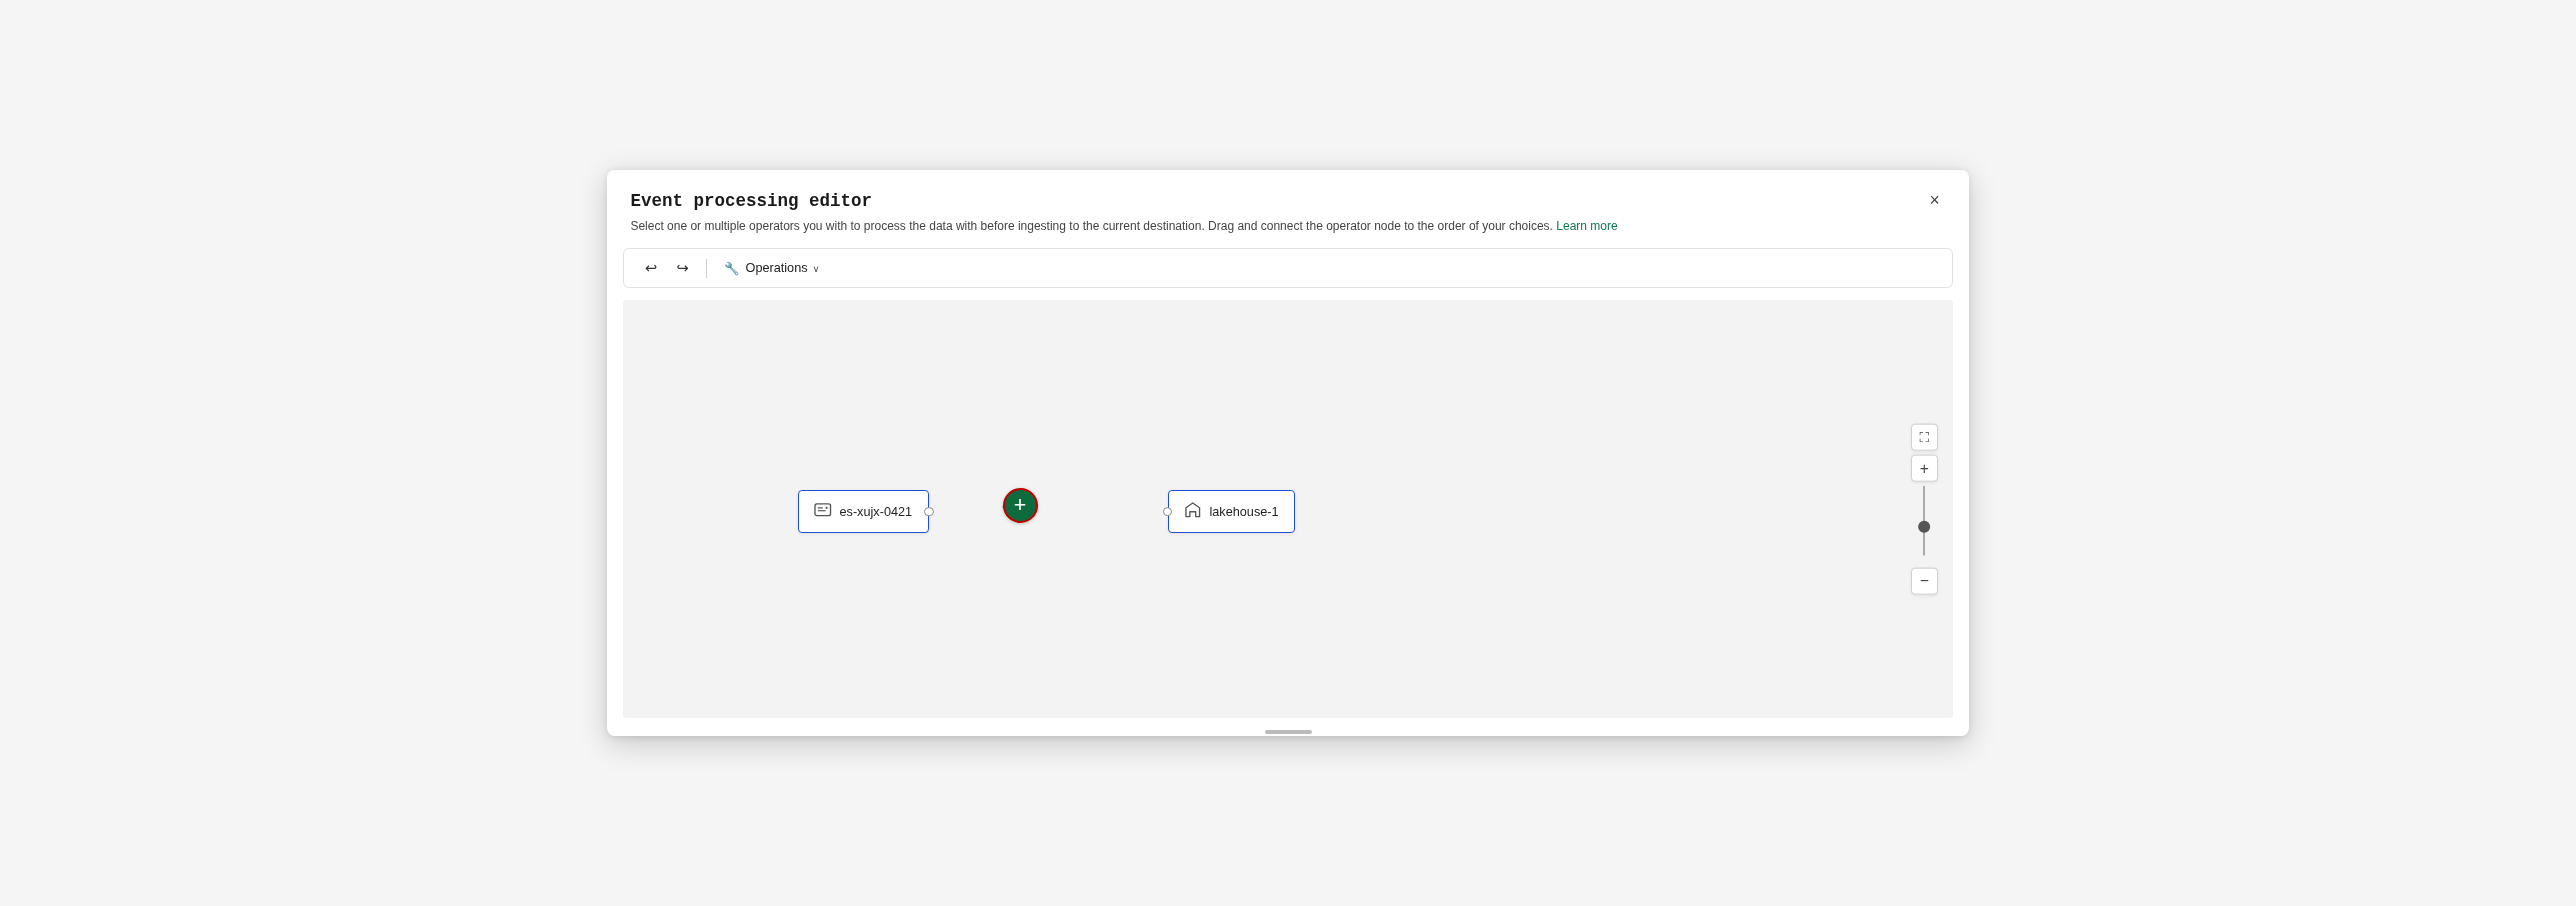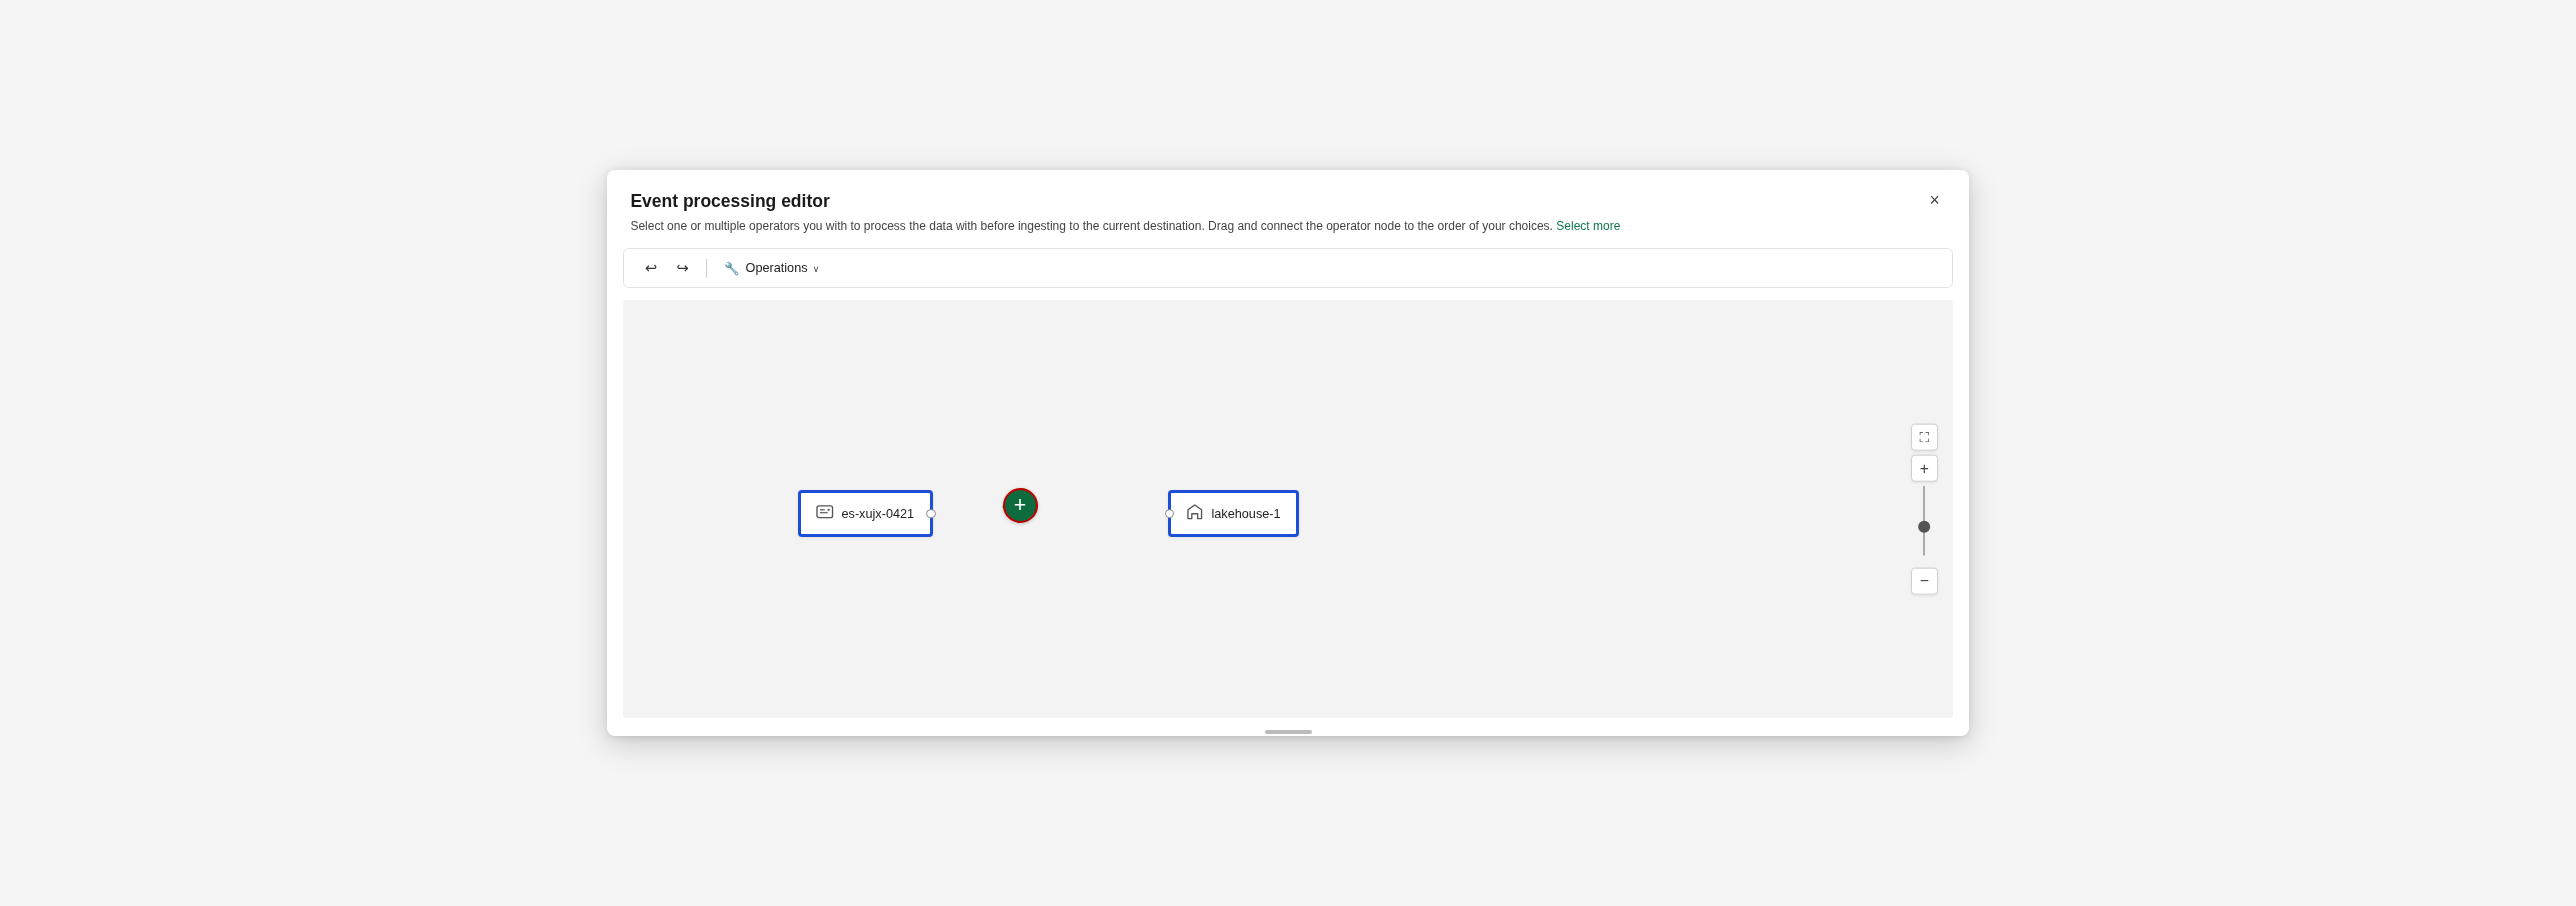--- a/index.html
+++ b/index.html
@@ -37,20 +37,21 @@
       display: flex;
       align-items: flex-start;
       justify-content: space-between;
     }
 
     .dialog-title {
       font-size: 17.5px;
       font-weight: 600;
       color: #1a1a1a;
       line-height: 1.3;
+      font-family: Liberation Mono, monospace;
     }
 
     .close-btn {
       background: none;
       border: none;
       cursor: pointer;
       font-size: 17.5px;
       color: #444;
       padding: 1.9px 5.8px;
       border-radius: 3.9px;
@@ -139,21 +140,21 @@
       height: 418px;
       position: relative;
       overflow: hidden;
     }
 
     .node {
       position: absolute;
       display: flex;
       align-items: center;
       background: #fff;
-      border: 3px solid #1d4ed8;
+      border: 1px solid #1d4ed8;
       border-radius: 3.9px;
       padding: 9.7px 15.6px;
       gap: 7.8px;
       font-size: 12.7px;
       color: #222;
       box-shadow: 0 1px 3.9px rgba(0,0,0,0.08);
       white-space: nowrap;
     }
 
     .node-icon {
@@ -323,21 +324,21 @@
 
 <div class="dialog">
 
   <div class="dialog-header">
     <div class="dialog-title-row">
       <h2 class="dialog-title">Event processing editor</h2>
       <button class="close-btn">×</button>
     </div>
     <p class="dialog-subtitle">
       <span>Select one or multiple operators you with to process the data with before ingesting to the current destination. Drag and connect the operator node to the order of your choices.</span>
-      <a href="#" class="learn-more">Select more</a>
+      <a href="#" class="learn-more">Learn more</a>
     </p>
   </div>
 
   <div class="toolbar">
     <button class="toolbar-btn" title="Undo">↩</button>
     <button class="toolbar-btn" title="Redo">↪</button>
     <div class="toolbar-separator"></div>
     <button class="operations-btn">
       <span class="operations-icon">🔧</span>
       <span>Operations</span>

